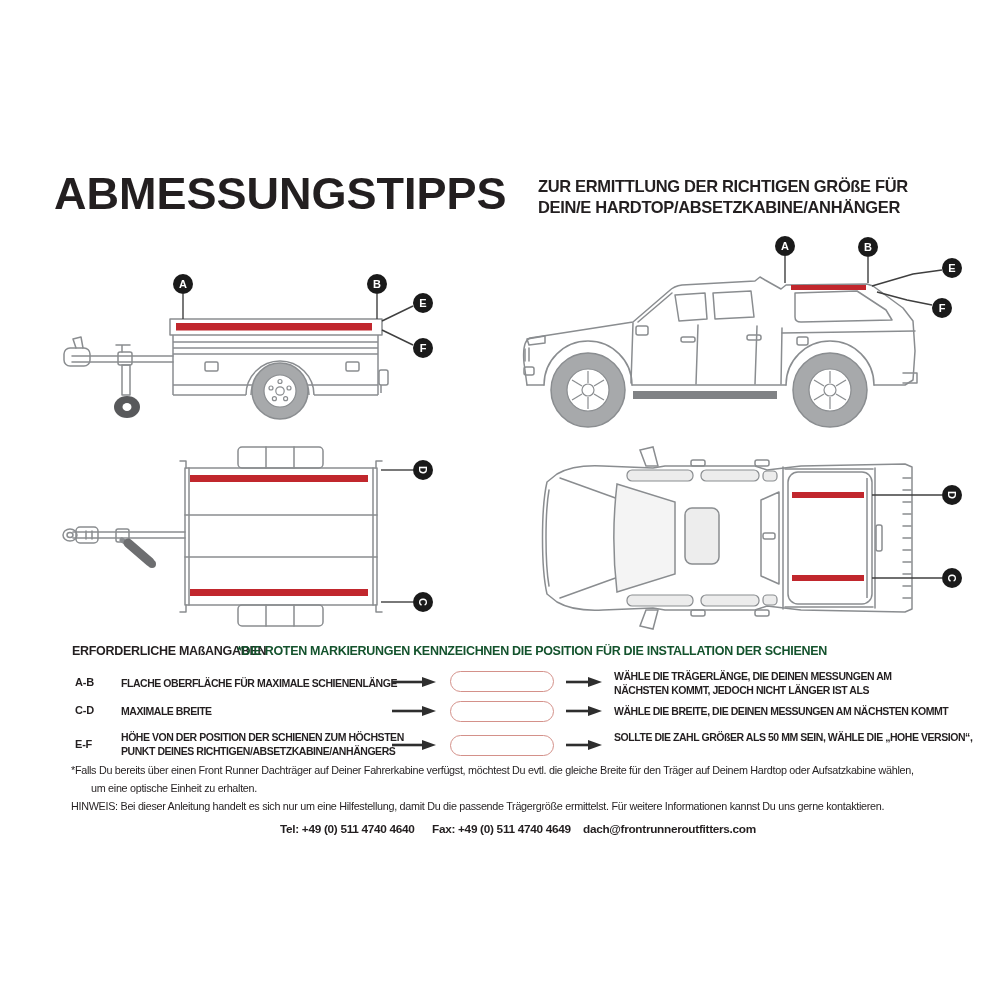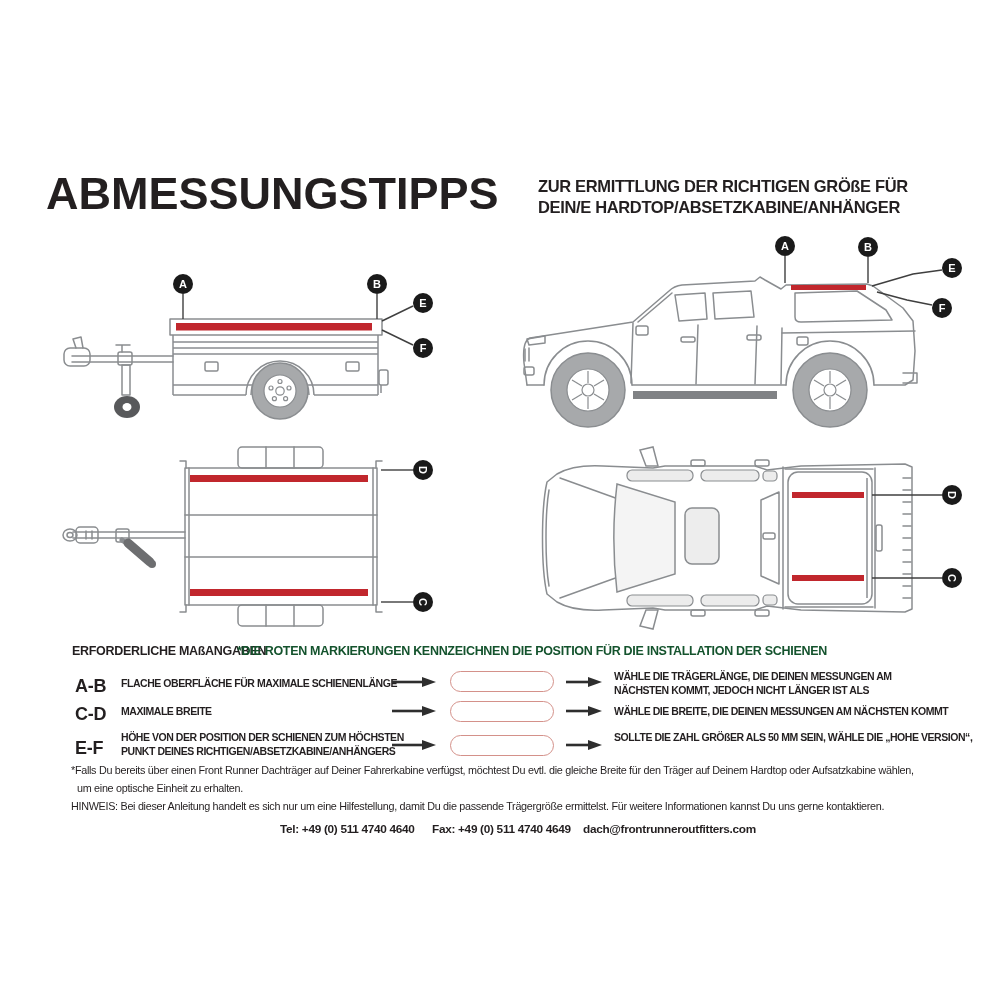--- a/index.html
+++ b/index.html
@@ -1,23 +1,23 @@
 <!DOCTYPE html>
 <html><head>
 <meta charset="utf-8">
 <style>
   html,body{margin:0;padding:0;background:#ffffff;}
   .canvas{position:relative;width:1000px;height:1000px;background:#ffffff;overflow:hidden;
           font-family:"Liberation Sans",sans-serif;color:#231f20;}
   .abs{position:absolute;}
-  .title{font-size:45px;font-weight:bold;letter-spacing:0px;color:#231f20;white-space:nowrap;}
+  .title{font-size:45px;font-weight:bold;letter-spacing:0px;color:#231f20;white-space:nowrap;margin-left:8px;}
   .subtitle{font-size:16.5px;font-weight:bold;line-height:21px;letter-spacing:-0.35px;white-space:nowrap;}
   .sec-head{font-size:12.5px;font-weight:bold;letter-spacing:-0.3px;white-space:nowrap;}
   .sec-note{font-size:12.5px;font-weight:bold;letter-spacing:-0.3px;white-space:nowrap;color:#14532d;}
-  .row-label{font-size:18px;font-weight:bold;letter-spacing:-0.2px;}
+  .row-label{font-size:11px;font-weight:bold;letter-spacing:-0.2px;}
   .small-caps{font-size:10.5px;font-weight:bold;letter-spacing:-0.45px;line-height:13.5px;white-space:nowrap;}
   .pill{width:102px;height:19px;border:1.5px solid #d4918a;border-radius:11px;background:#ffffff;}
   .fine{font-size:10.8px;font-weight:normal;letter-spacing:-0.3px;line-height:18px;white-space:nowrap;}
   .contact{font-size:11.8px;font-weight:bold;letter-spacing:-0.3px;white-space:nowrap;}
   .marker-text{font:bold 11px "Liberation Sans",sans-serif;fill:#ffffff;text-anchor:middle;dominant-baseline:central;}
   svg{display:block;}
 </style>
 </head>
 <body>
 
@@ -315,20 +315,20 @@
   <div class="abs pill" style="left:450px;top:735px"></div>
   <svg class="abs" style="left:566px;top:739px" width="36" height="12" viewBox="0 0 36 12">
     <line x1="0" y1="6" x2="23" y2="6" stroke="#2e2e2e" stroke-width="2.6"></line>
       <polygon points="22,1 36,6 22,11" fill="#2e2e2e"></polygon>
   </svg>
   <div class="abs small-caps" style="left:614px;top:731px">
     <div>SOLLTE DIE ZAHL GRÖßER ALS 50 MM SEIN, WÄHLE DIE „HOHE VERSION“,</div>
   </div>
 
   <div class="abs fine" style="left:71px;top:761px">*Falls Du bereits über einen Front Runner Dachträger auf Deiner Fahrerkabine verfügst, möchtest Du evtl. die gleiche Breite für den Träger auf Deinem Hardtop oder Aufsatzkabine wählen,</div>
-  <div class="abs fine" style="left:77px;top:779px">um eine optische Einheit zu erhalten.</div>
+  <div class="abs fine" style="left:91px;top:779px">um eine optische Einheit zu erhalten.</div>
   <div class="abs fine" style="left:71px;top:797px">HINWEIS: Bei dieser Anleitung handelt es sich nur um eine Hilfestellung, damit Du die passende Trägergröße ermittelst. Für weitere Informationen kannst Du uns gerne kontaktieren.</div>
 
   <div class="abs contact" style="left:280px;top:822px">Tel: +49 (0) 511 4740 4640</div>
   <div class="abs contact" style="left:432px;top:822px">Fax: +49 (0) 511 4740 4649</div>
   <div class="abs contact" style="left:583px;top:822px">dach@frontrunneroutfitters.com</div>
 
 </div>
 
 </body></html>

